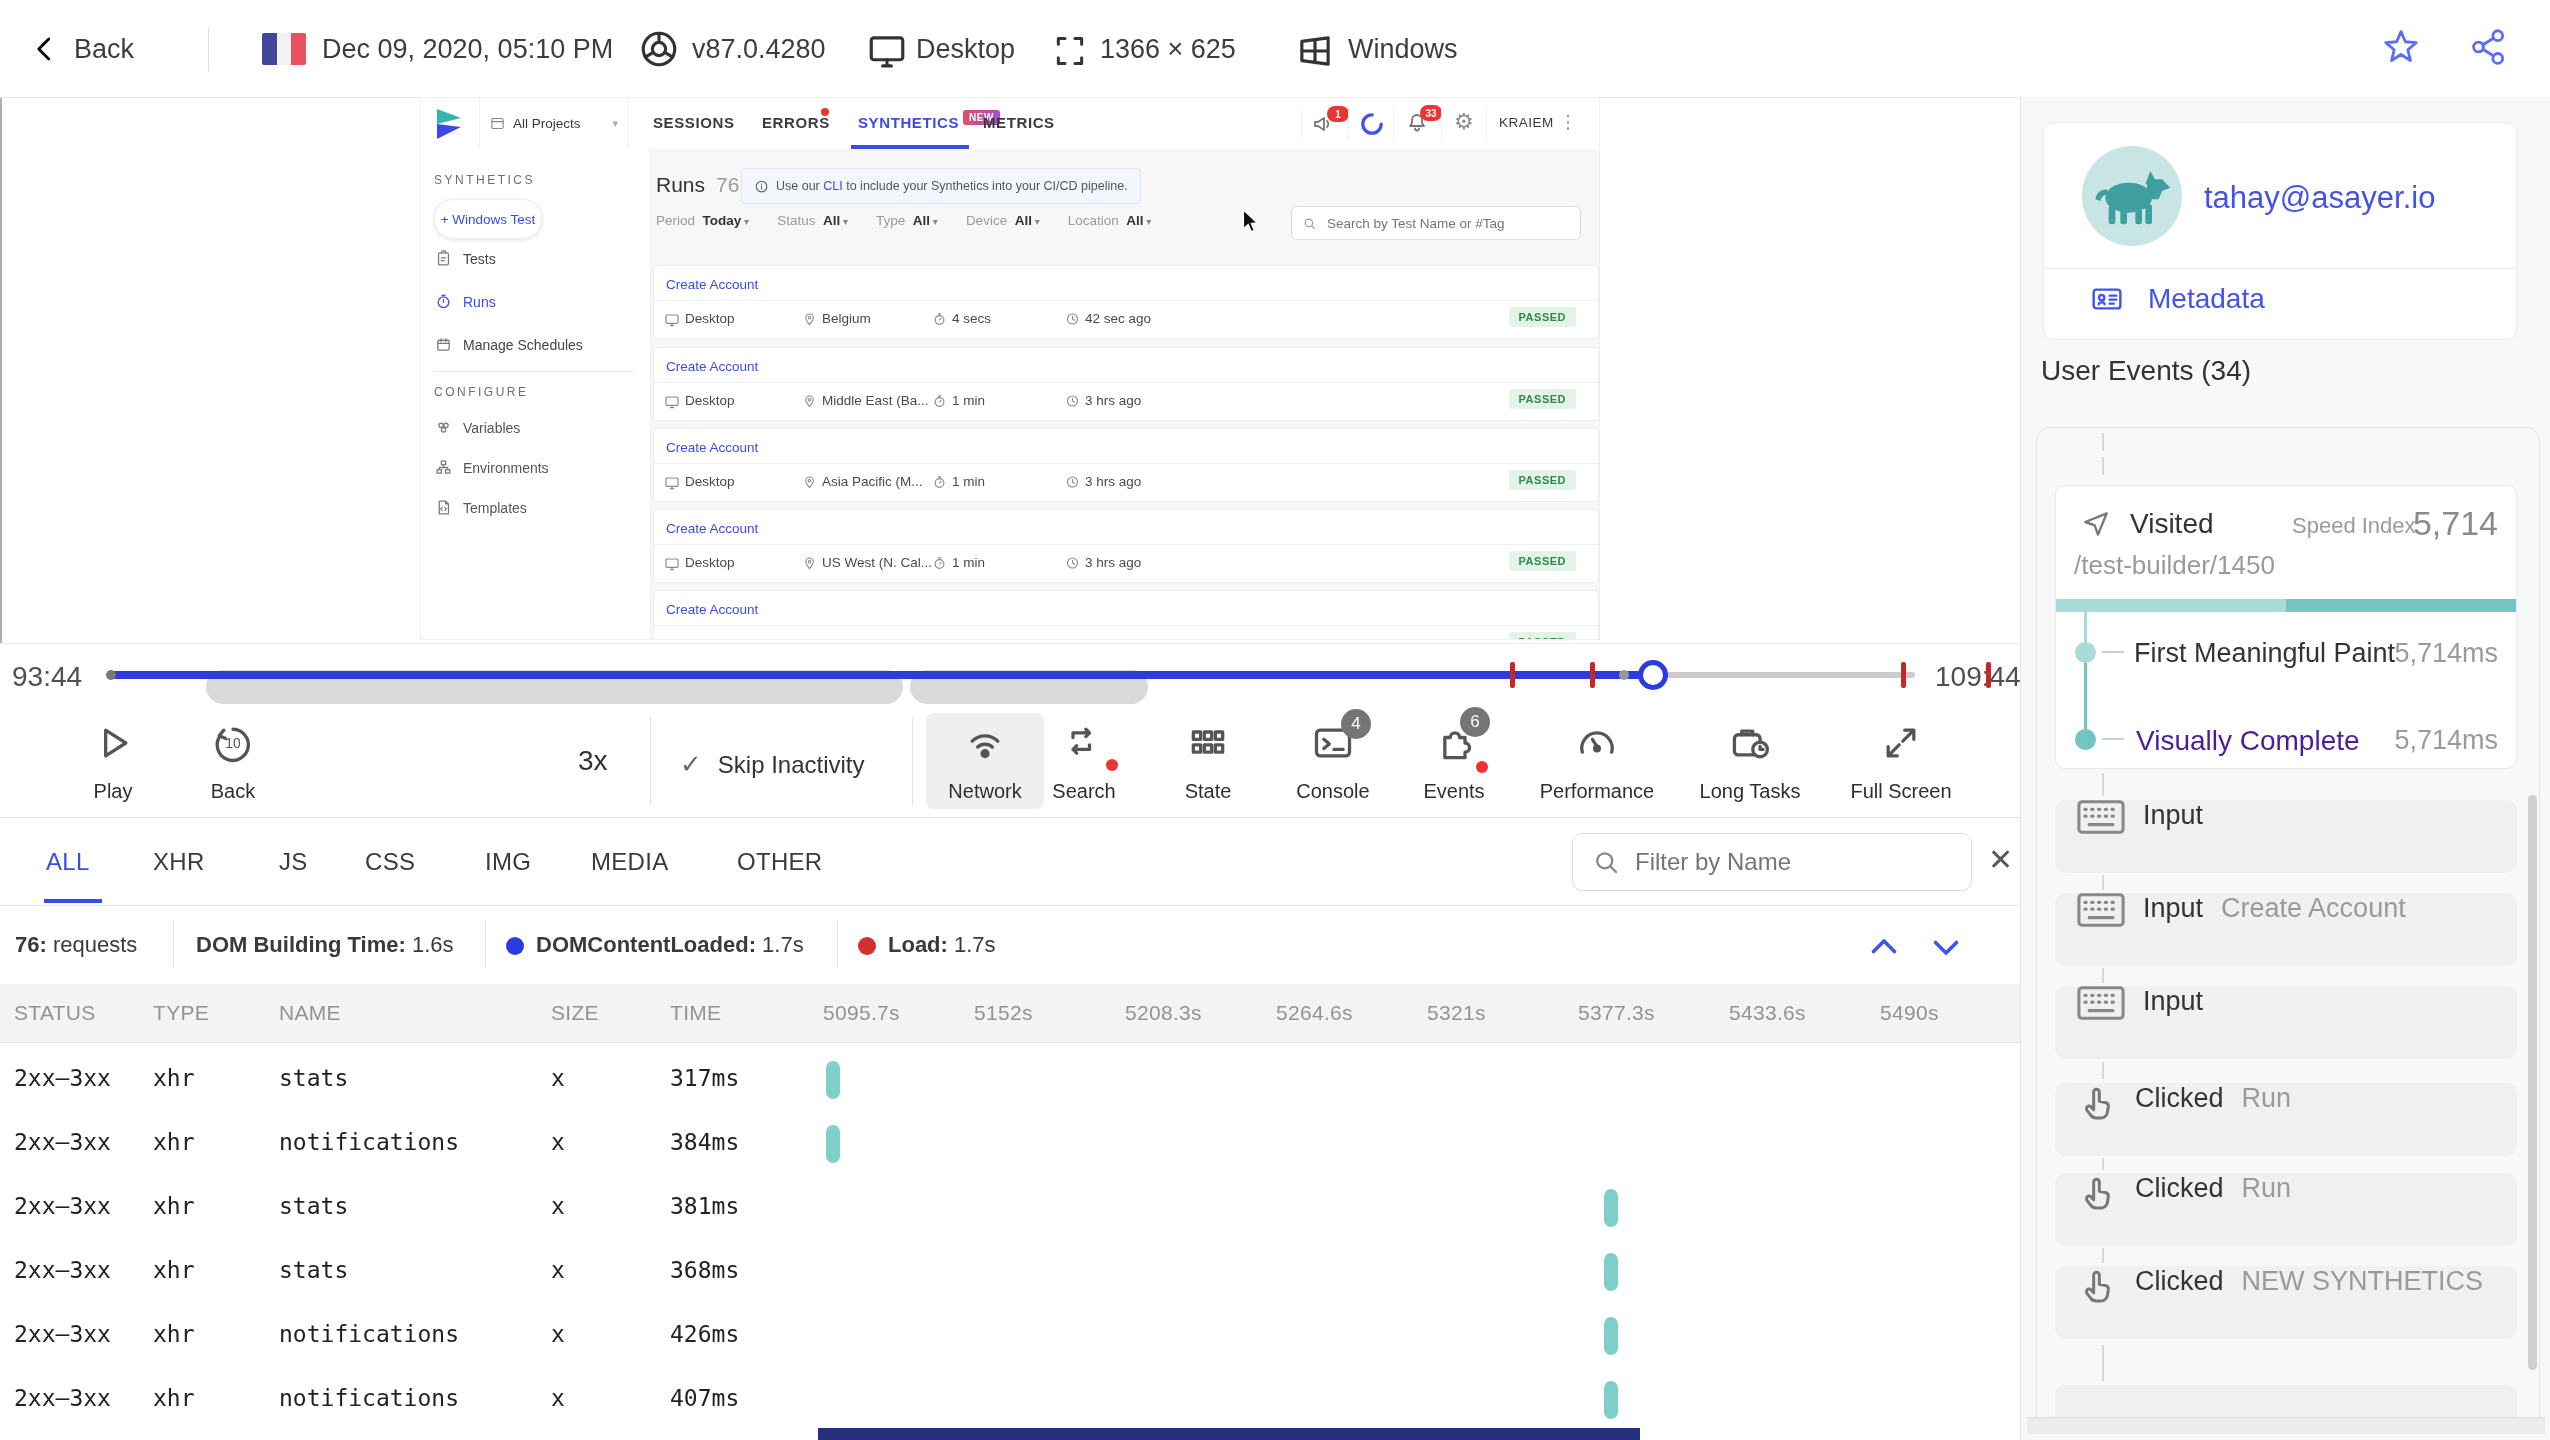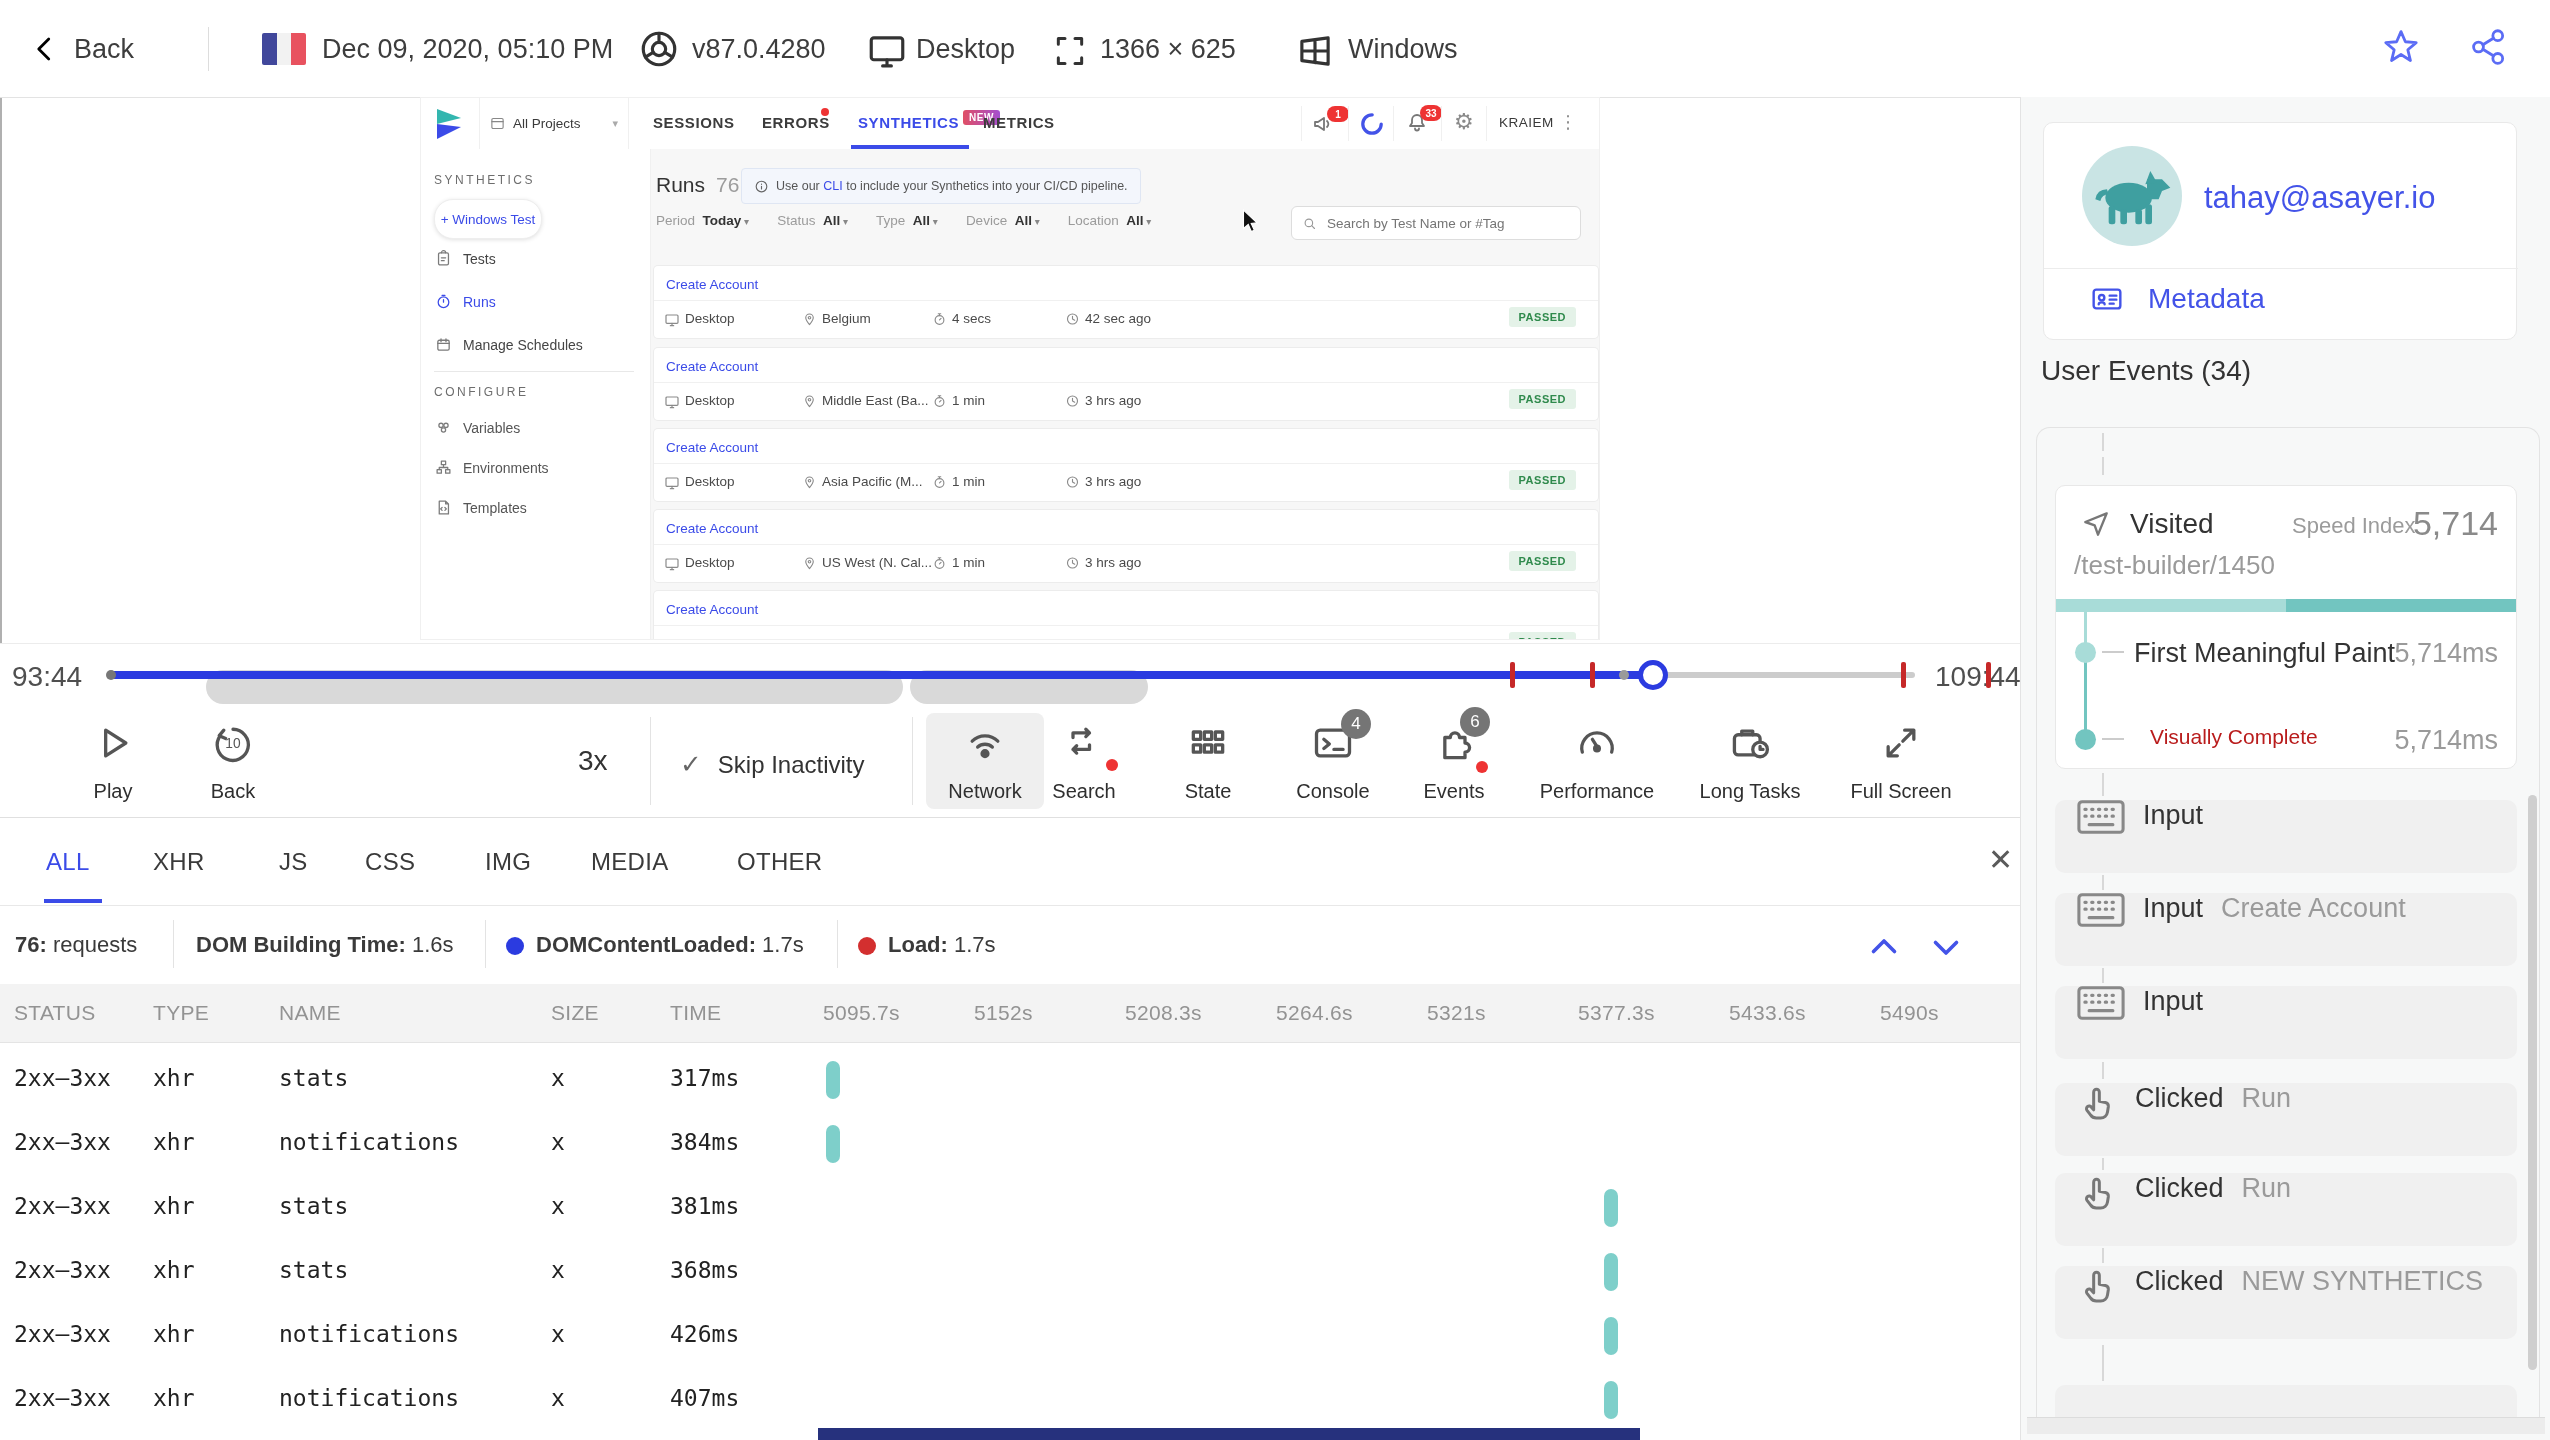--- a/index.html
+++ b/index.html
@@ -476,20 +476,27 @@
 
     <div class="ab" style="left:0;top:0;width:2020px;height:87px;border-bottom:1px solid #e8e8e8">
       <span class="ab net-tab" style="left:46px;top:30px;color:#3b4be8">ALL</span>
       <div class="ab" style="left:44px;top:81px;width:58px;height:4px;background:#3b4be8"></div>
       <span class="ab net-tab" style="left:153px;top:30px">XHR</span>
       <span class="ab net-tab" style="left:279px;top:30px">JS</span>
       <span class="ab net-tab" style="left:365px;top:30px">CSS</span>
       <span class="ab net-tab" style="left:485px;top:30px">IMG</span>
       <span class="ab net-tab" style="left:591px;top:30px">MEDIA</span>
       <span class="ab net-tab" style="left:737px;top:30px">OTHER</span>
+      <div class="ab fx" style="left:1572px;top:15px;width:400px;height:58px;border:1px solid #dcdcdc;border-radius:10px;gap:12px;padding:0 18px;box-sizing:border-box">
+        <svg class="i" style="color:#888" width="30" height="30" viewBox="0 0 24 24">
+            <circle cx="11" cy="11" r="6"></circle>
+            <path d="M15.5 15.5 L20 20"></path>
+          </svg>
+        <input style="border: 0px; outline: 0px; font-size: 24px; color: rgb(51, 51, 51); width: 300px; background: transparent; font-family: inherit;" placeholder="Filter by Name">
+      </div>
       <span class="ab" style="left:1988px;top:24px;font-size:30px;color:#5a5a5a">✕</span>
     </div>
 
     <div class="ab" style="left:0;top:87px;width:2020px;height:79px;border-bottom:1px solid #e6e6e6">
       <span class="ab net-stats" style="left:15px;top:27px"><b>76:</b> <span>requests</span></span>
       <div class="ab" style="left:173px;top:15px;width:1px;height:48px;background:#e3e3e3"></div>
       <span class="ab net-stats" style="left:196px;top:27px"><b>DOM Building Time:</b> <span>1.6s</span></span>
       <div class="ab" style="left:485px;top:15px;width:1px;height:48px;background:#e3e3e3"></div>
       <span class="ab" style="left:506px;top:32px;width:18px;height:18px;border-radius:9px;background:#2b3be0"></span>
       <span class="ab net-stats" style="left:536px;top:27px"><b>DOMContentLoaded:</b> <span>1.7s</span></span>
@@ -635,21 +642,21 @@
       <div class="ab" style="left:0;top:113px;width:50%;height:13px;background:#a8dcd8"></div>
       <div class="ab" style="left:50%;top:113px;width:50%;height:13px;background:#72c5c0"></div>
       <div class="ab" style="left:28px;top:126px;width:3px;height:40px;background:#a8dcd8"></div>
       <div class="ab" style="left:28px;top:166px;width:3px;height:87px;background:#72c5c0"></div>
       <div class="ab" style="left:19px;top:156px;width:21px;height:21px;border-radius:11px;background:#a8dcd8"></div>
       <div class="ab" style="left:46px;top:165px;width:22px;height:2px;background:#ccc"></div>
       <span class="ab" style="left:78px;top:152px;font-size:27px;color:#333">First Meaningful Paint</span>
       <span class="ab" style="right:18px;top:152px;font-size:27px;color:#9a9a9a">5,714ms</span>
       <div class="ab" style="left:19px;top:243px;width:21px;height:21px;border-radius:11px;background:#72c5c0"></div>
       <div class="ab" style="left:46px;top:252px;width:22px;height:2px;background:#ccc"></div>
-      <span class="ab" style="left:94px;top:239px;font-size:21px;color:#b91c1c">Visually Complete</span>
+      <span class="ab" style="left:80px;top:239px;font-size:28px;color:#4c1d95">Visually Complete</span>
       <span class="ab" style="right:18px;top:239px;font-size:27px;color:#9a9a9a">5,714ms</span>
     </div>
 
     <div class="ev-card" style="top:703px">
       <svg class="i" style="color:#888" width="48" height="34" viewBox="0 0 28 20">
           <rect x="1" y="1" width="26" height="18" rx="2"></rect>
           <path d="M4.5 5.5 h.8 M8.5 5.5 h.8 M12.5 5.5 h.8 M16.5 5.5 h.8 M20.5 5.5 h.8 M4.5 9.5 h.8 M8.5 9.5 h.8 M12.5 9.5 h.8 M16.5 9.5 h.8 M20.5 9.5 h.8 M7 14.5 h14"></path>
         </svg>
       <span class="ev-kind">Input</span>
       <span class="ev-val"></span>

